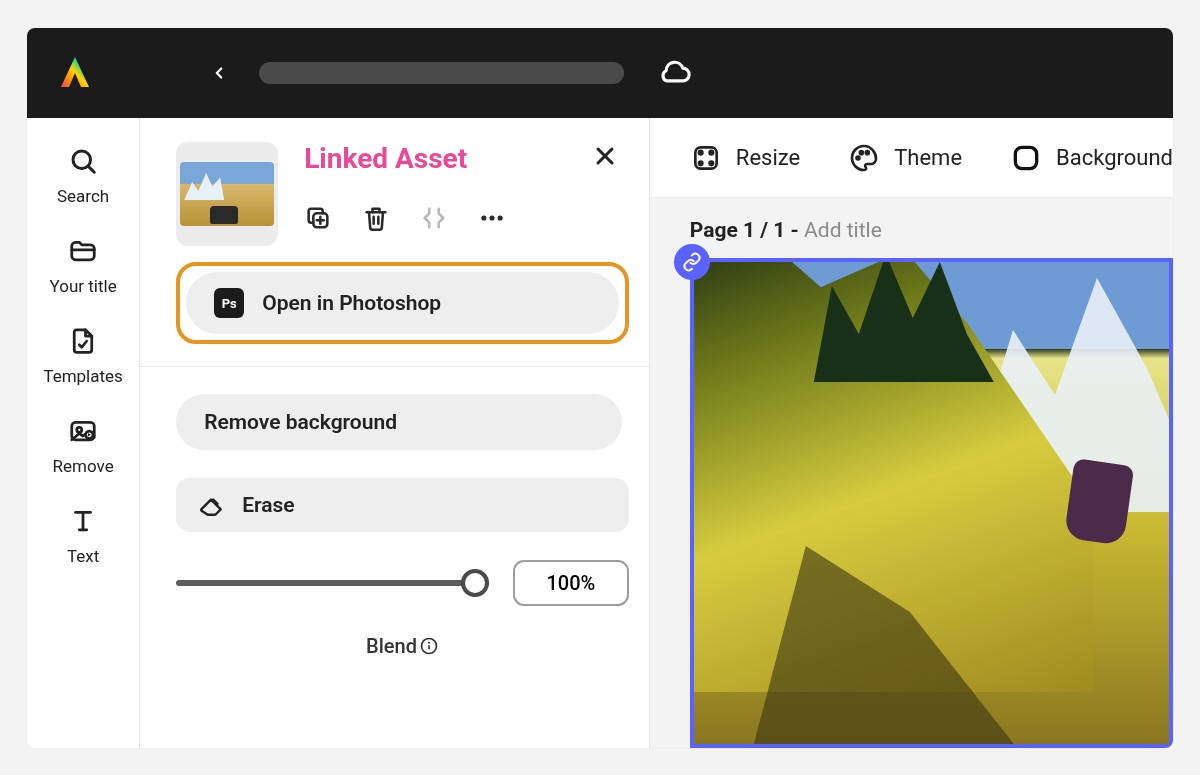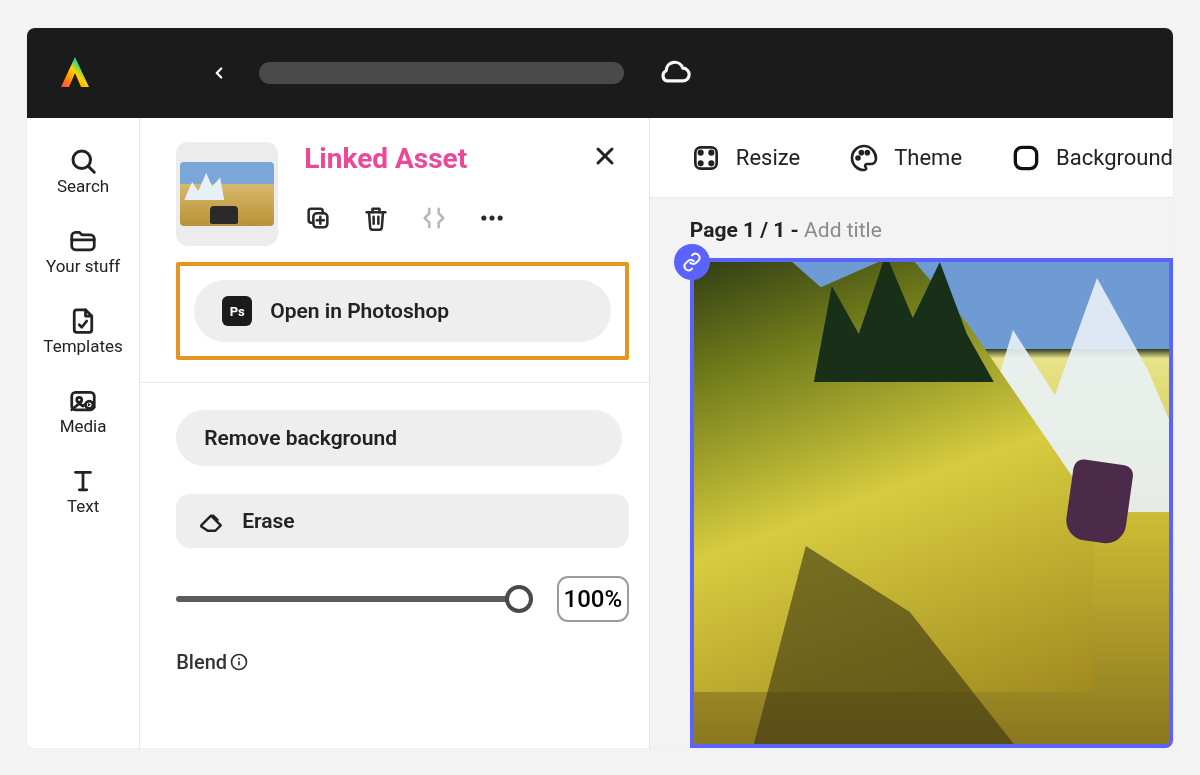--- a/index.html
+++ b/index.html
@@ -66,21 +66,21 @@
     flex-direction:column;
     align-items:center;
     padding-top: 28px;
     gap: 30px;
     background:#fff;
   }
   .rail-item {
     display:flex;
     flex-direction:column;
     align-items:center;
-    gap: 0;
+    gap: 10px;
     cursor:pointer;
     color:#222;
     width: 100%;
   }
   .rail-item .lbl { font-size: 17px; font-weight: 450; }
   .rail-item svg { width: 30px; height: 30px; }
 
   
   .panel {
     width: 525px;
@@ -151,22 +151,22 @@
     margin-left: 128px;
     align-items:center;
     position:relative;
     top:-62px;
   }
   .action-row .ico { cursor:pointer; color:#2b2b2b; }
   .action-row .ico.dis { color:#b8b8b8; }
 
   .photoshop-wrap{
     border: 4px solid #e69620;
-    border-radius: 2px;
-    padding: 14px;
+    border-radius: 20px;
+    padding: 6px;
     margin-top: -36px;
   }
   .btn-pill {
     background: #eeeeee;
     border-radius: 40px;
     padding: 16px 28px;
     display:flex;
     align-items:center;
     gap: 18px;
     cursor:pointer;
@@ -202,27 +202,27 @@
   .slider .track{
     position:absolute; left:0; right:0; top:50%;
     height:6px; margin-top:-3px; background:#5c5c5c; border-radius:3px;
   }
   .slider .thumb-dot{
     position:absolute; right:0; top:50%;
     width:28px;height:28px; margin-top:-14px;
     background:#fff; border:4px solid #4a4a4a; border-radius:50%;
   }
   .opacity-val{
-    width:72px;height:46px;
+    width:116px;height:46px;
     border:2px solid #9c9c9c;
     border-radius:11px;
     display:flex;align-items:center;justify-content:center;
-    font-size:24px; font-weight:500;
-  }
-  .blend-row{ margin-top: 28px; display:flex; align-items:center; gap:2px; font-size:20px; font-weight:500; color:#333;}
+    font-size:20px; font-weight:500;
+  }
+  .blend-row{ margin-top: 28px; display:flex; align-items:center; gap:2px; font-size:20px; font-weight:500; color:#333;justify-content:center;}
 
   
   .canvas-area{
     flex:1;
     background:#7f1d1d;
     display:flex;
     flex-direction:column;
   }
   .canvas-toolbar{
     height: 80px;
@@ -328,39 +328,39 @@
             <circle cx="11" cy="11" r="7"></circle>
             <line x1="21" y1="21" x2="16.2" y2="16.2"></line>
           </svg>
         <span class="lbl">Search</span>
       </div>
       <div class="rail-item">
         <svg viewBox="0 0 24 24" fill="none" stroke="#222" stroke-width="2.2" stroke-linecap="round" stroke-linejoin="round">
             <path d="M3 8a3 3 0 0 1 3-3h3l2 2h7a3 3 0 0 1 3 3v6a3 3 0 0 1-3 3H6a3 3 0 0 1-3-3Z"></path>
             <line x1="3" y1="11" x2="21" y2="11"></line>
           </svg>
-        <span class="lbl">Your stuff</span>
+        <span class="lbl">Your title</span>
       </div>
       <div class="rail-item">
         <svg viewBox="0 0 24 24" fill="none" stroke="#222" stroke-width="2.2" stroke-linecap="round" stroke-linejoin="round">
             <path d="M14 3H7a2 2 0 0 0-2 2v14a2 2 0 0 0 2 2h10a2 2 0 0 0 2-2V8z"></path>
             <path d="M14 3v5h5"></path>
             <path d="m9 15 2 2 4-5"></path>
           </svg>
         <span class="lbl">Templates</span>
       </div>
       <div class="rail-item">
         <svg viewBox="0 0 24 24" fill="none" stroke="#222" stroke-width="2.2" stroke-linecap="round" stroke-linejoin="round">
             <rect x="3" y="5" width="18" height="14" rx="3"></rect>
             <circle cx="9" cy="11" r="2"></circle>
             <path d="m21 17-5-4-4 3-3-2-6 5"></path>
             <circle cx="17" cy="15" r="3" fill="#fff"></circle>
             <polygon points="16,13.6 16,16.4 18.3,15" fill="#222" stroke="none"></polygon>
           </svg>
-        <span class="lbl">Media</span>
+        <span class="lbl">Remove</span>
       </div>
       <div class="rail-item">
         <svg viewBox="0 0 24 24" fill="none" stroke="#222" stroke-width="2.2" stroke-linecap="round">
             <line x1="6" y1="5" x2="18" y2="5"></line>
             <line x1="12" y1="5" x2="12" y2="19"></line>
             <line x1="9" y1="19" x2="15" y2="19"></line>
           </svg>
         <span class="lbl">Text</span>
       </div>
     </div>

